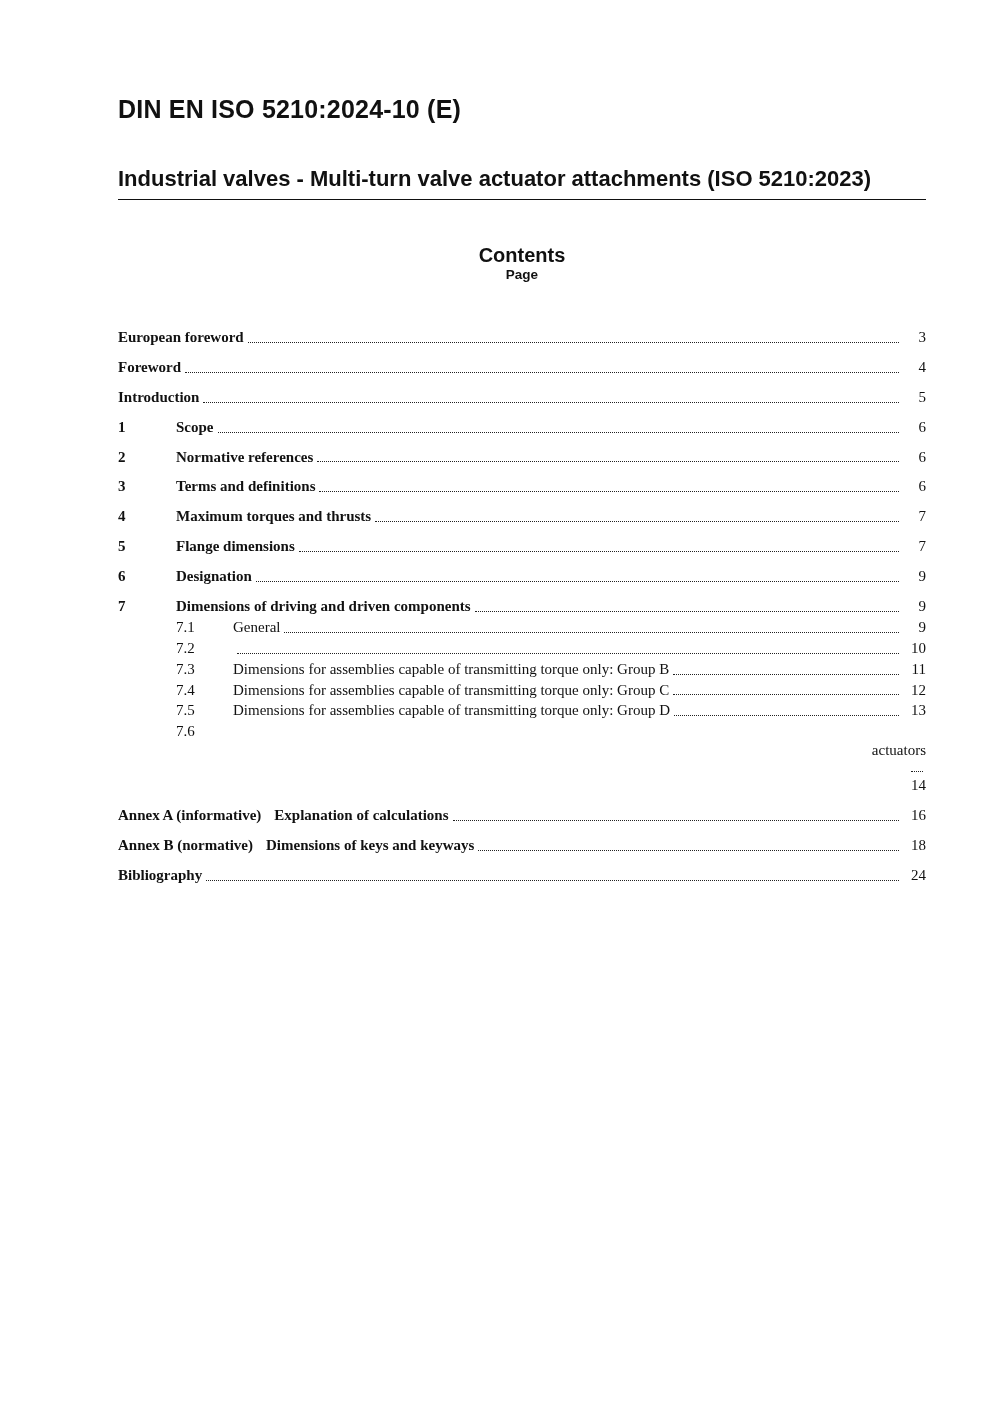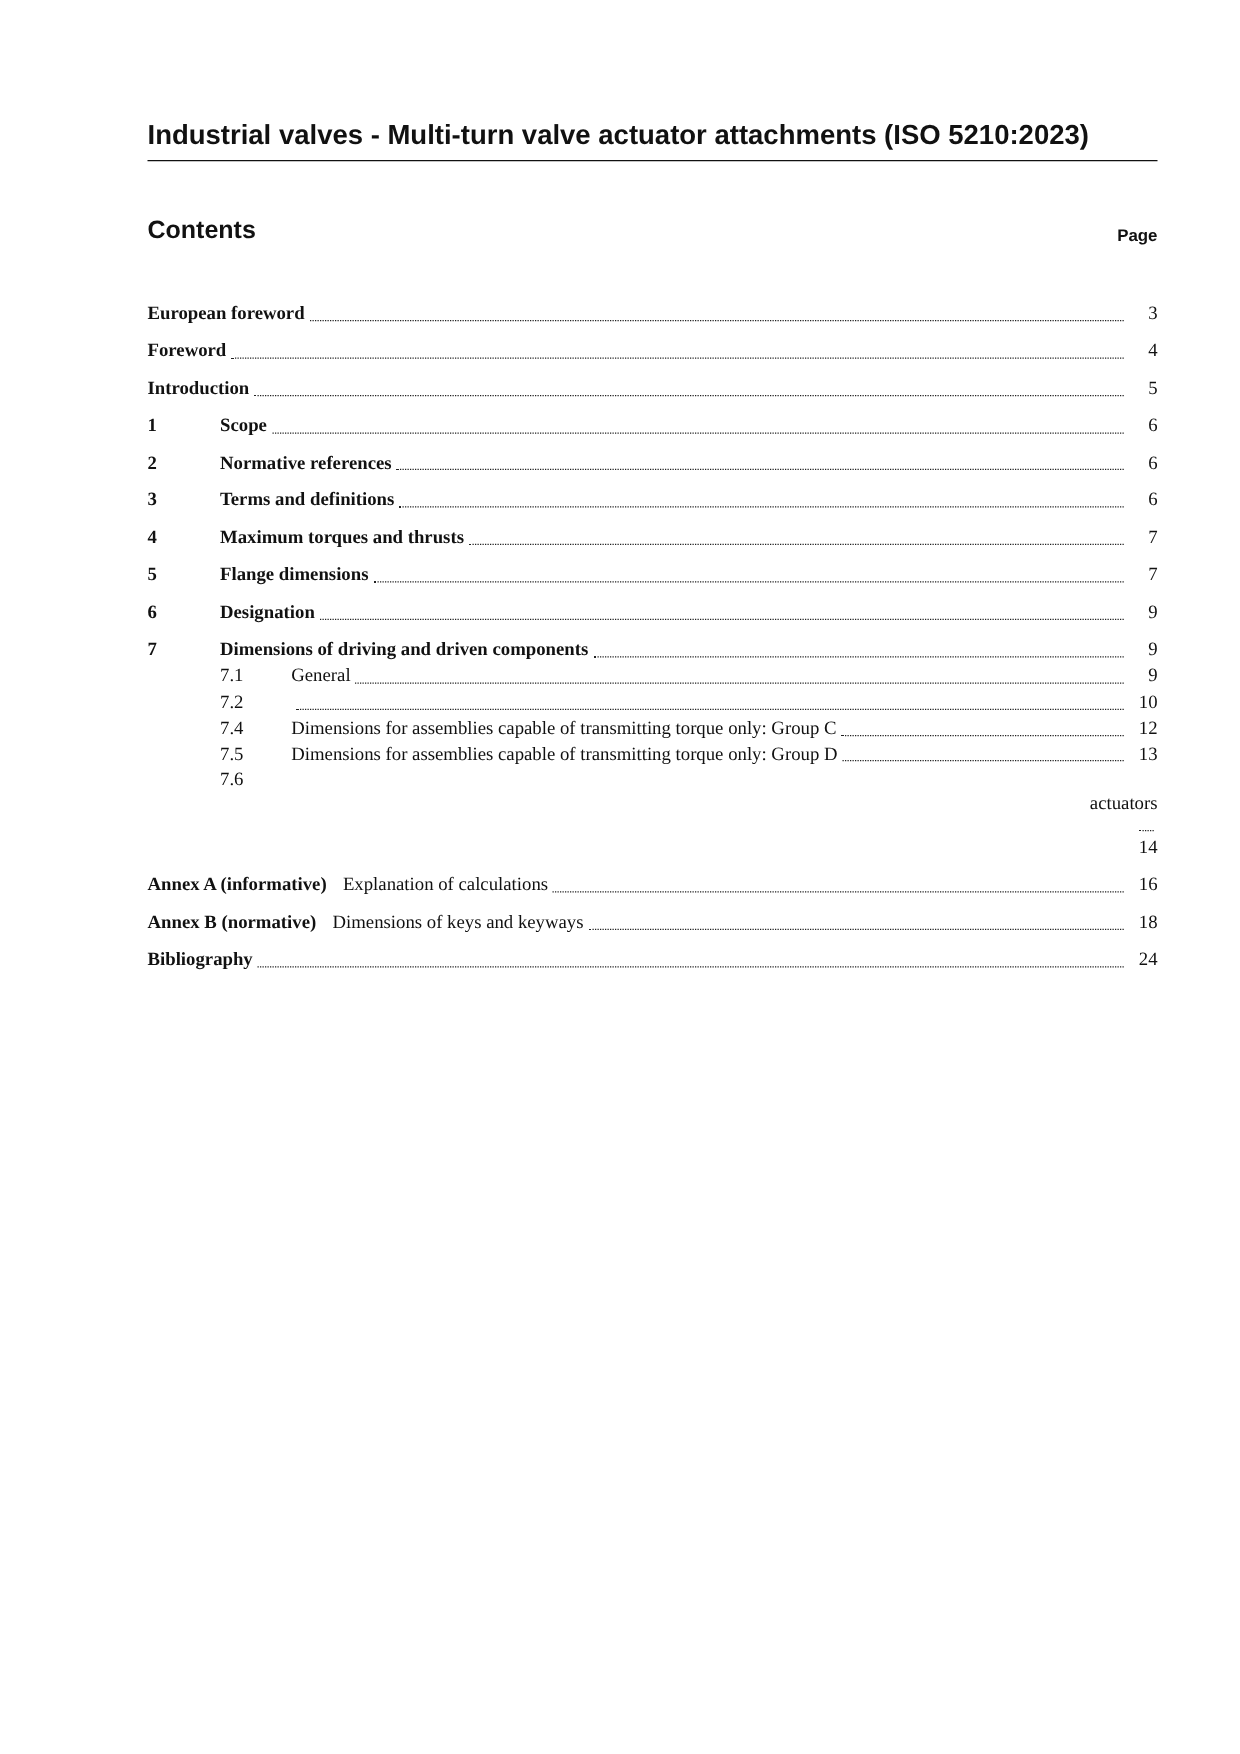--- a/index.html
+++ b/index.html
@@ -28,23 +28,24 @@
   .doc-title {
     font-family: "Liberation Sans", sans-serif;
     font-weight: bold;
     font-size: 22px;
     padding-bottom: 7px;
     border-bottom: 1.6px solid #111111;
   }
   .contents-row {
     display: flex;
     justify-content: space-between;
-    align-items: flex-end;
+    align-items: center;
     margin-top: 44px;
     margin-bottom: 46px;
+    flex-direction: column;
   }
   .contents-heading {
     font-family: "Liberation Sans", sans-serif;
     font-weight: bold;
     font-size: 20px;
   }
   .page-label {
     font-family: "Liberation Sans", sans-serif;
     font-weight: bold;
     font-size: 13.5px;
@@ -64,39 +65,40 @@
   .toc-number { flex: none; width: 58px; }
   .level-2 .toc-number { margin-left: 58px; width: 57px; }
   .toc-label {
     flex: 0 1 auto;
   }
   .toc-label.justify-line {
     width: 646px;
     text-align: justify;
     text-align-last: justify;
   }
-  .label2 { margin-left: 13px; font-weight: normal; }
+  .label2 { margin-left: 13px; font-weight: bold; }
   .toc-leader {
     flex: 1 1 12px;
     min-width: 12px;
     border-bottom: 1.4px dotted #222222;
     margin: 0 3px 4px 4px;
     height: 1px;
   }
   .toc-page {
     flex: none;
     min-width: 24px;
     text-align: right;
   }
 </style>
 </head>
 <body>
 
 <div class="page">
 
+  <div class="doc-id">DIN EN ISO 5210:2024-10 (E)</div>
 
   <div class="doc-title">Industrial valves - Multi-turn valve actuator attachments (ISO 5210:2023)</div>
 
   <div class="contents-row">
     <div class="contents-heading">Contents</div>
     <div class="page-label">Page</div>
   </div>
 
   <div class="toc-list">
       <div class="toc-row level-0 bold">
@@ -164,20 +166,26 @@
     <span class="toc-label">General</span>
     <span class="toc-leader"></span>
     <span class="toc-page">9</span>
   </div>
       <div class="toc-row level-2">
     <span class="toc-number">7.2</span>
     <span class="toc-leader"></span>
     <span class="toc-page">10</span>
   </div>
       <div class="toc-row level-2">
+    <span class="toc-number">7.3</span>
+    <span class="toc-label">Dimensions for assemblies capable of transmitting torque only: Group B</span>
+    <span class="toc-leader"></span>
+    <span class="toc-page">11</span>
+  </div>
+      <div class="toc-row level-2">
     <span class="toc-number">7.4</span>
     <span class="toc-label">Dimensions for assemblies capable of transmitting torque only: Group C</span>
     <span class="toc-leader"></span>
     <span class="toc-page">12</span>
   </div>
       <div class="toc-row level-2">
     <span class="toc-number">7.5</span>
     <span class="toc-label">Dimensions for assemblies capable of transmitting torque only: Group D</span>
     <span class="toc-leader"></span>
     <span class="toc-page">13</span>

